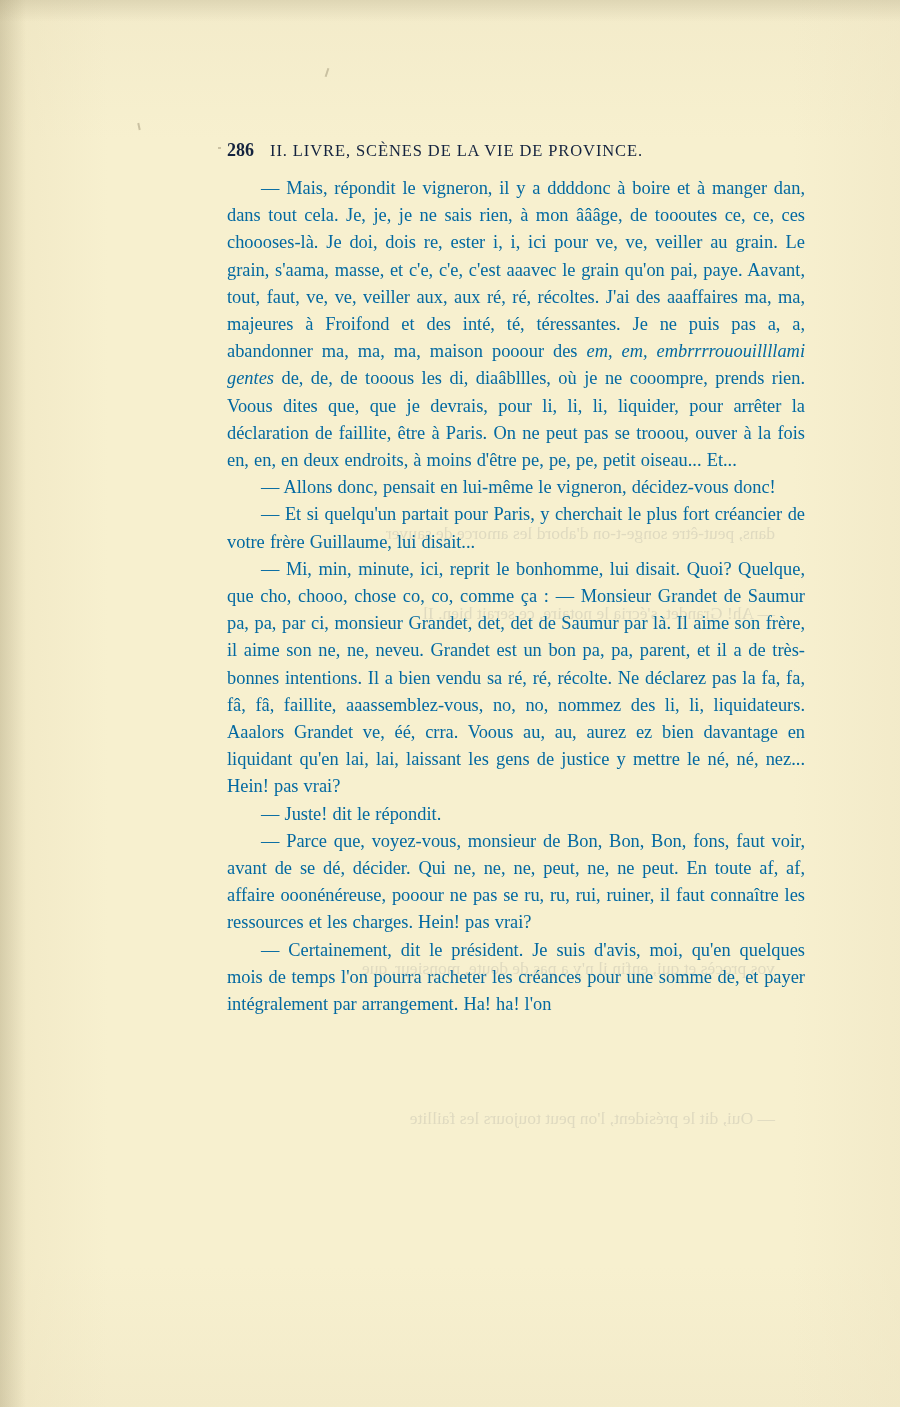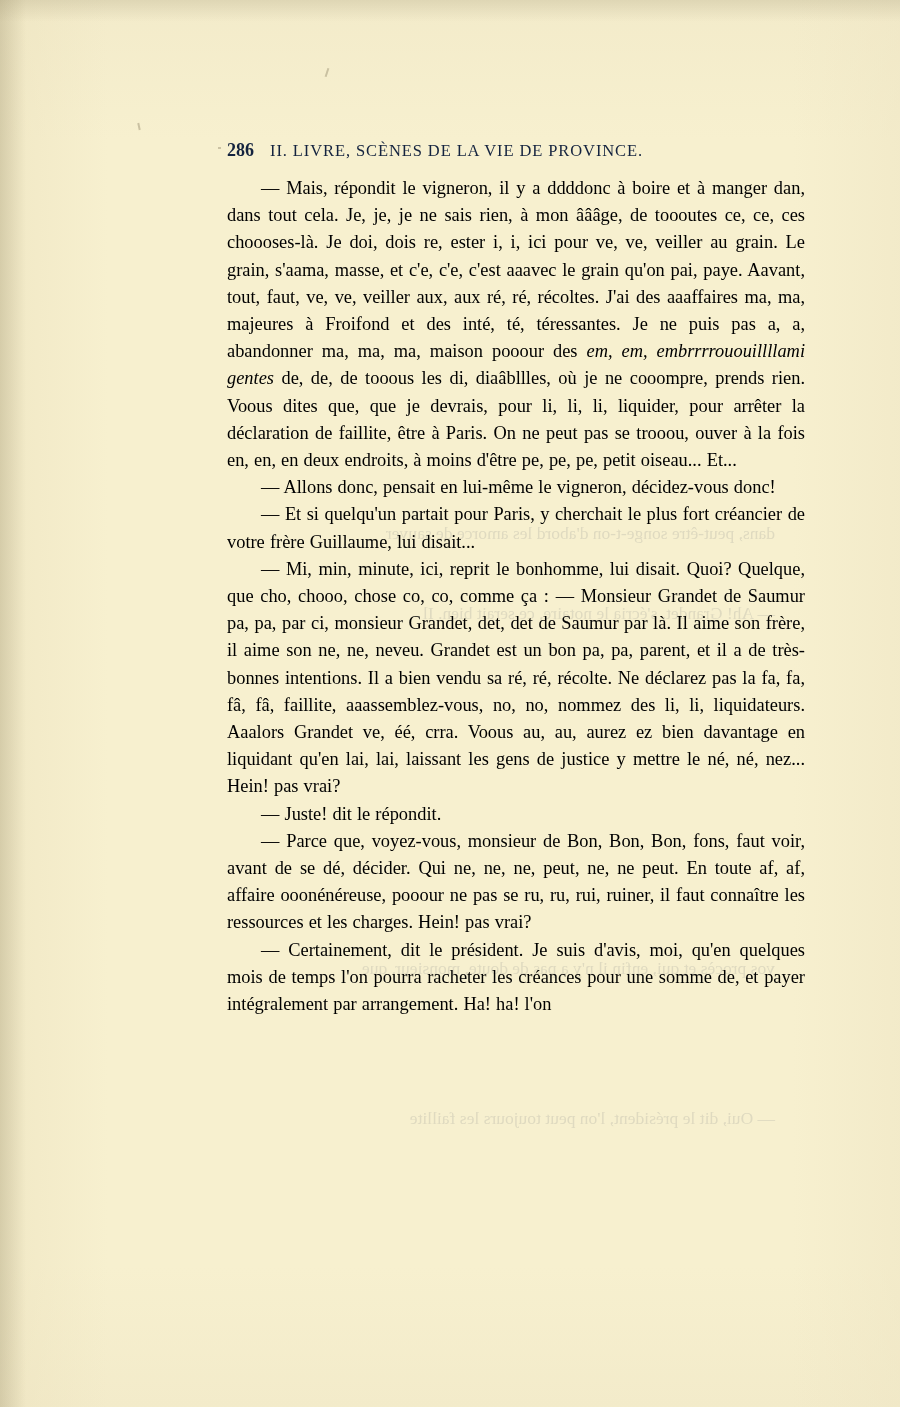--- a/index.html
+++ b/index.html
@@ -49,21 +49,21 @@
     font-size: 16.5px;
     letter-spacing: 0.9px;
   }
   .body-text p {
     margin: 0;
     font-size: 18.4px;
     line-height: 27.2px;
     text-align: justify;
     text-justify: inter-word;
     text-indent: 34px;
-    color: #000000;
+    color: #0369a1;
     word-spacing: 0.5px;
   }
   .it {
     font-style: italic;
   }
   
   .showthrough {
     position: absolute;
     left: 200px;
     width: 575px;

